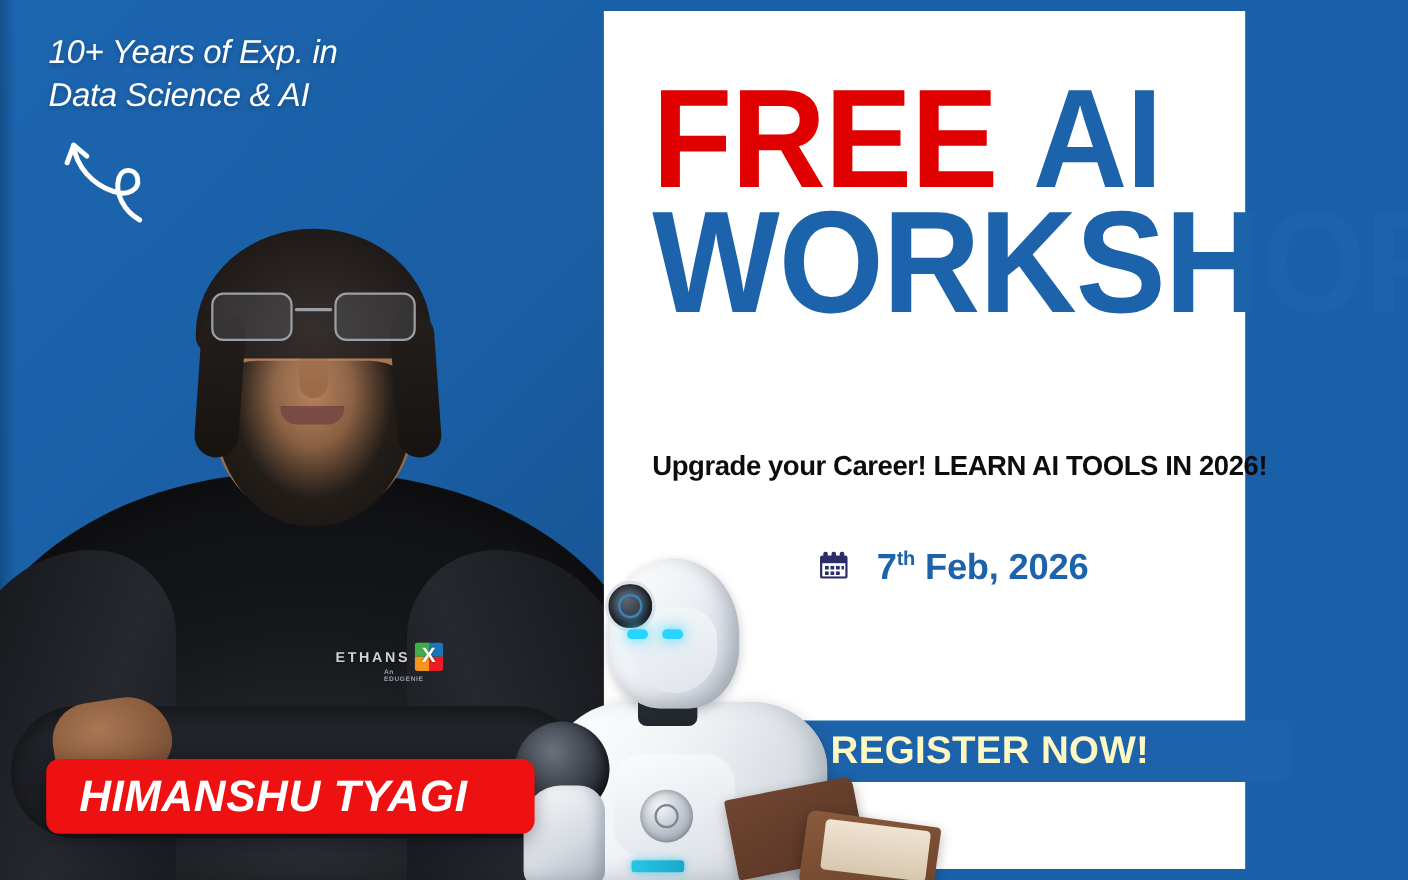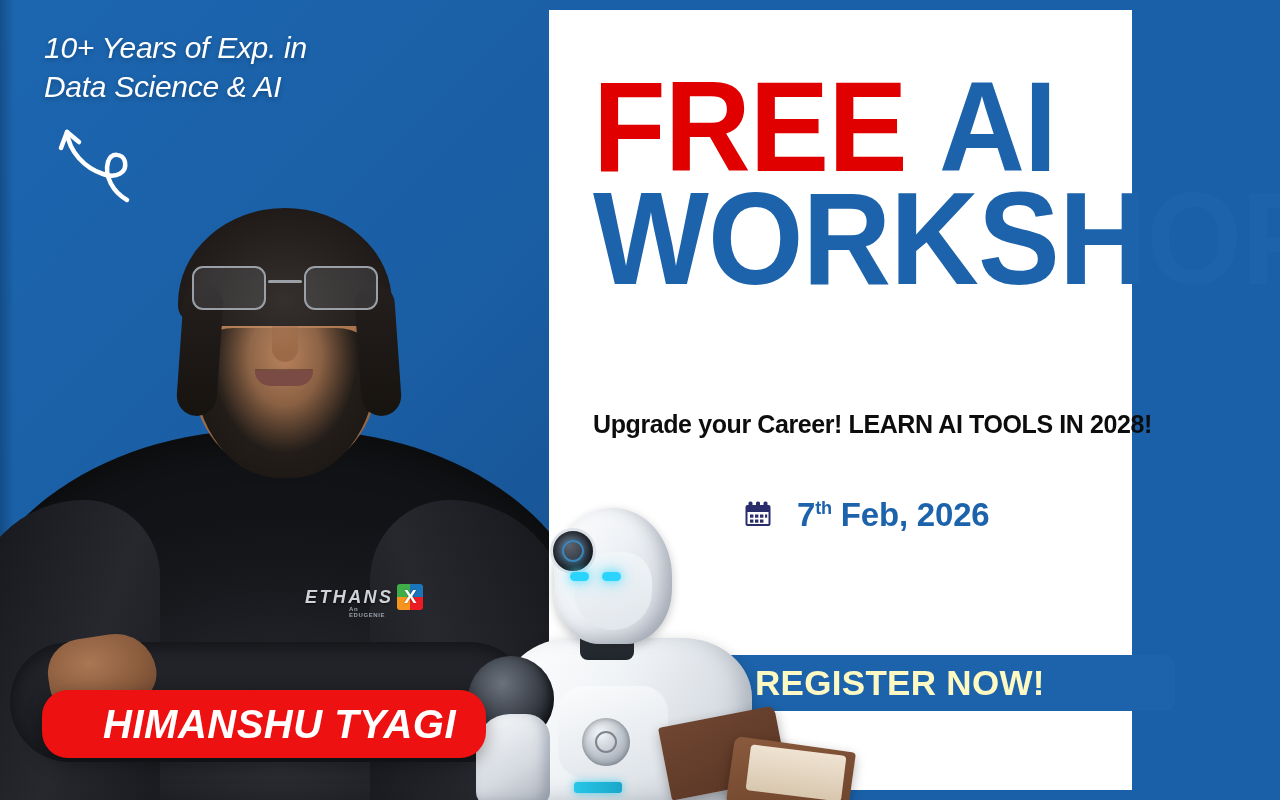--- a/index.html
+++ b/index.html
@@ -161,24 +161,23 @@
     border-radius:0 0 16px 16px;
   }
 
   
   .shirt-logo{
     position:absolute; left:305px; bottom:190px;
     display:flex; align-items:center; gap:4px;
     z-index:6;
   }
   .logo-word{
-    color:#cfd3d8; font-size:18px; font-weight:bold;
+    color:#cfd3d8; font-size:13px; font-weight:bold;
     letter-spacing:2.4px;
     text-shadow:0 1px 2px rgba(0,0,0,.6);
-    font-style:italic;
   }
   .logo-sub{
     position:absolute; left:44px; top:19px;
     color:#9aa0a8; font-size:6px; letter-spacing:.6px; font-weight:bold;
   }
   .logo-x{
     width:26px; height:26px;
     display:grid; grid-template-columns:1fr 1fr; grid-template-rows:1fr 1fr;
     border-radius:3px; overflow:hidden;
     position:relative;
@@ -189,22 +188,22 @@
     color:#fff; font-size:19px; font-weight:bold; font-style:normal;
     display:flex; align-items:center; justify-content:center;
     text-shadow:0 0 2px rgba(0,0,0,.4);
   }
 
   
   .name-badge{
     position:absolute; left:42px; top:690px;
     min-width:444px; height:68px;
     background:#EE1111;
-    border-radius:26px;
-    display:flex; align-items:center; justify-content:flex-end;
+    border-radius:12px;
+    display:flex; align-items:center; justify-content:flex-start;
     padding:0 30px;
     box-shadow:0 6px 18px rgba(0,0,0,.35);
     z-index:9;
   }
   .name-badge span{
     color:#ffffff;
     font-size:40px; font-weight:bold; font-style:italic;
     letter-spacing:0.5px;
     white-space:nowrap;
   }
@@ -456,21 +455,21 @@
 
   <div class="card">
 
     <div class="headline">
       <div class="hl-row">
         <span class="hl-free">FREE</span><span>&nbsp;</span><span class="hl-ai">AI</span>
       </div>
       <div class="hl-row hl-workshop">WORKSHOP</div>
     </div>
 
-    <div class="subtitle">Upgrade your Career! LEARN AI TOOLS IN 2028!</div>
+    <div class="subtitle">Upgrade your Career! LEARN AI TOOLS IN 2026!</div>
 
     <div class="meta">
 
       <div class="meta-row">
         <span class="meta-icon">
           <svg width="30" height="30" viewBox="0 0 30 30">
             <rect x="2.5" y="5" width="25" height="21" rx="2" fill="#2A2D6B"></rect>
             <rect x="4.5" y="12" width="21" height="12" fill="#ffffff"></rect>
             <rect x="5.5" y="1.5" width="4" height="6" rx="1.6" fill="#2A2D6B"></rect>
             <rect x="13" y="1.5" width="4" height="6" rx="1.6" fill="#2A2D6B"></rect>

